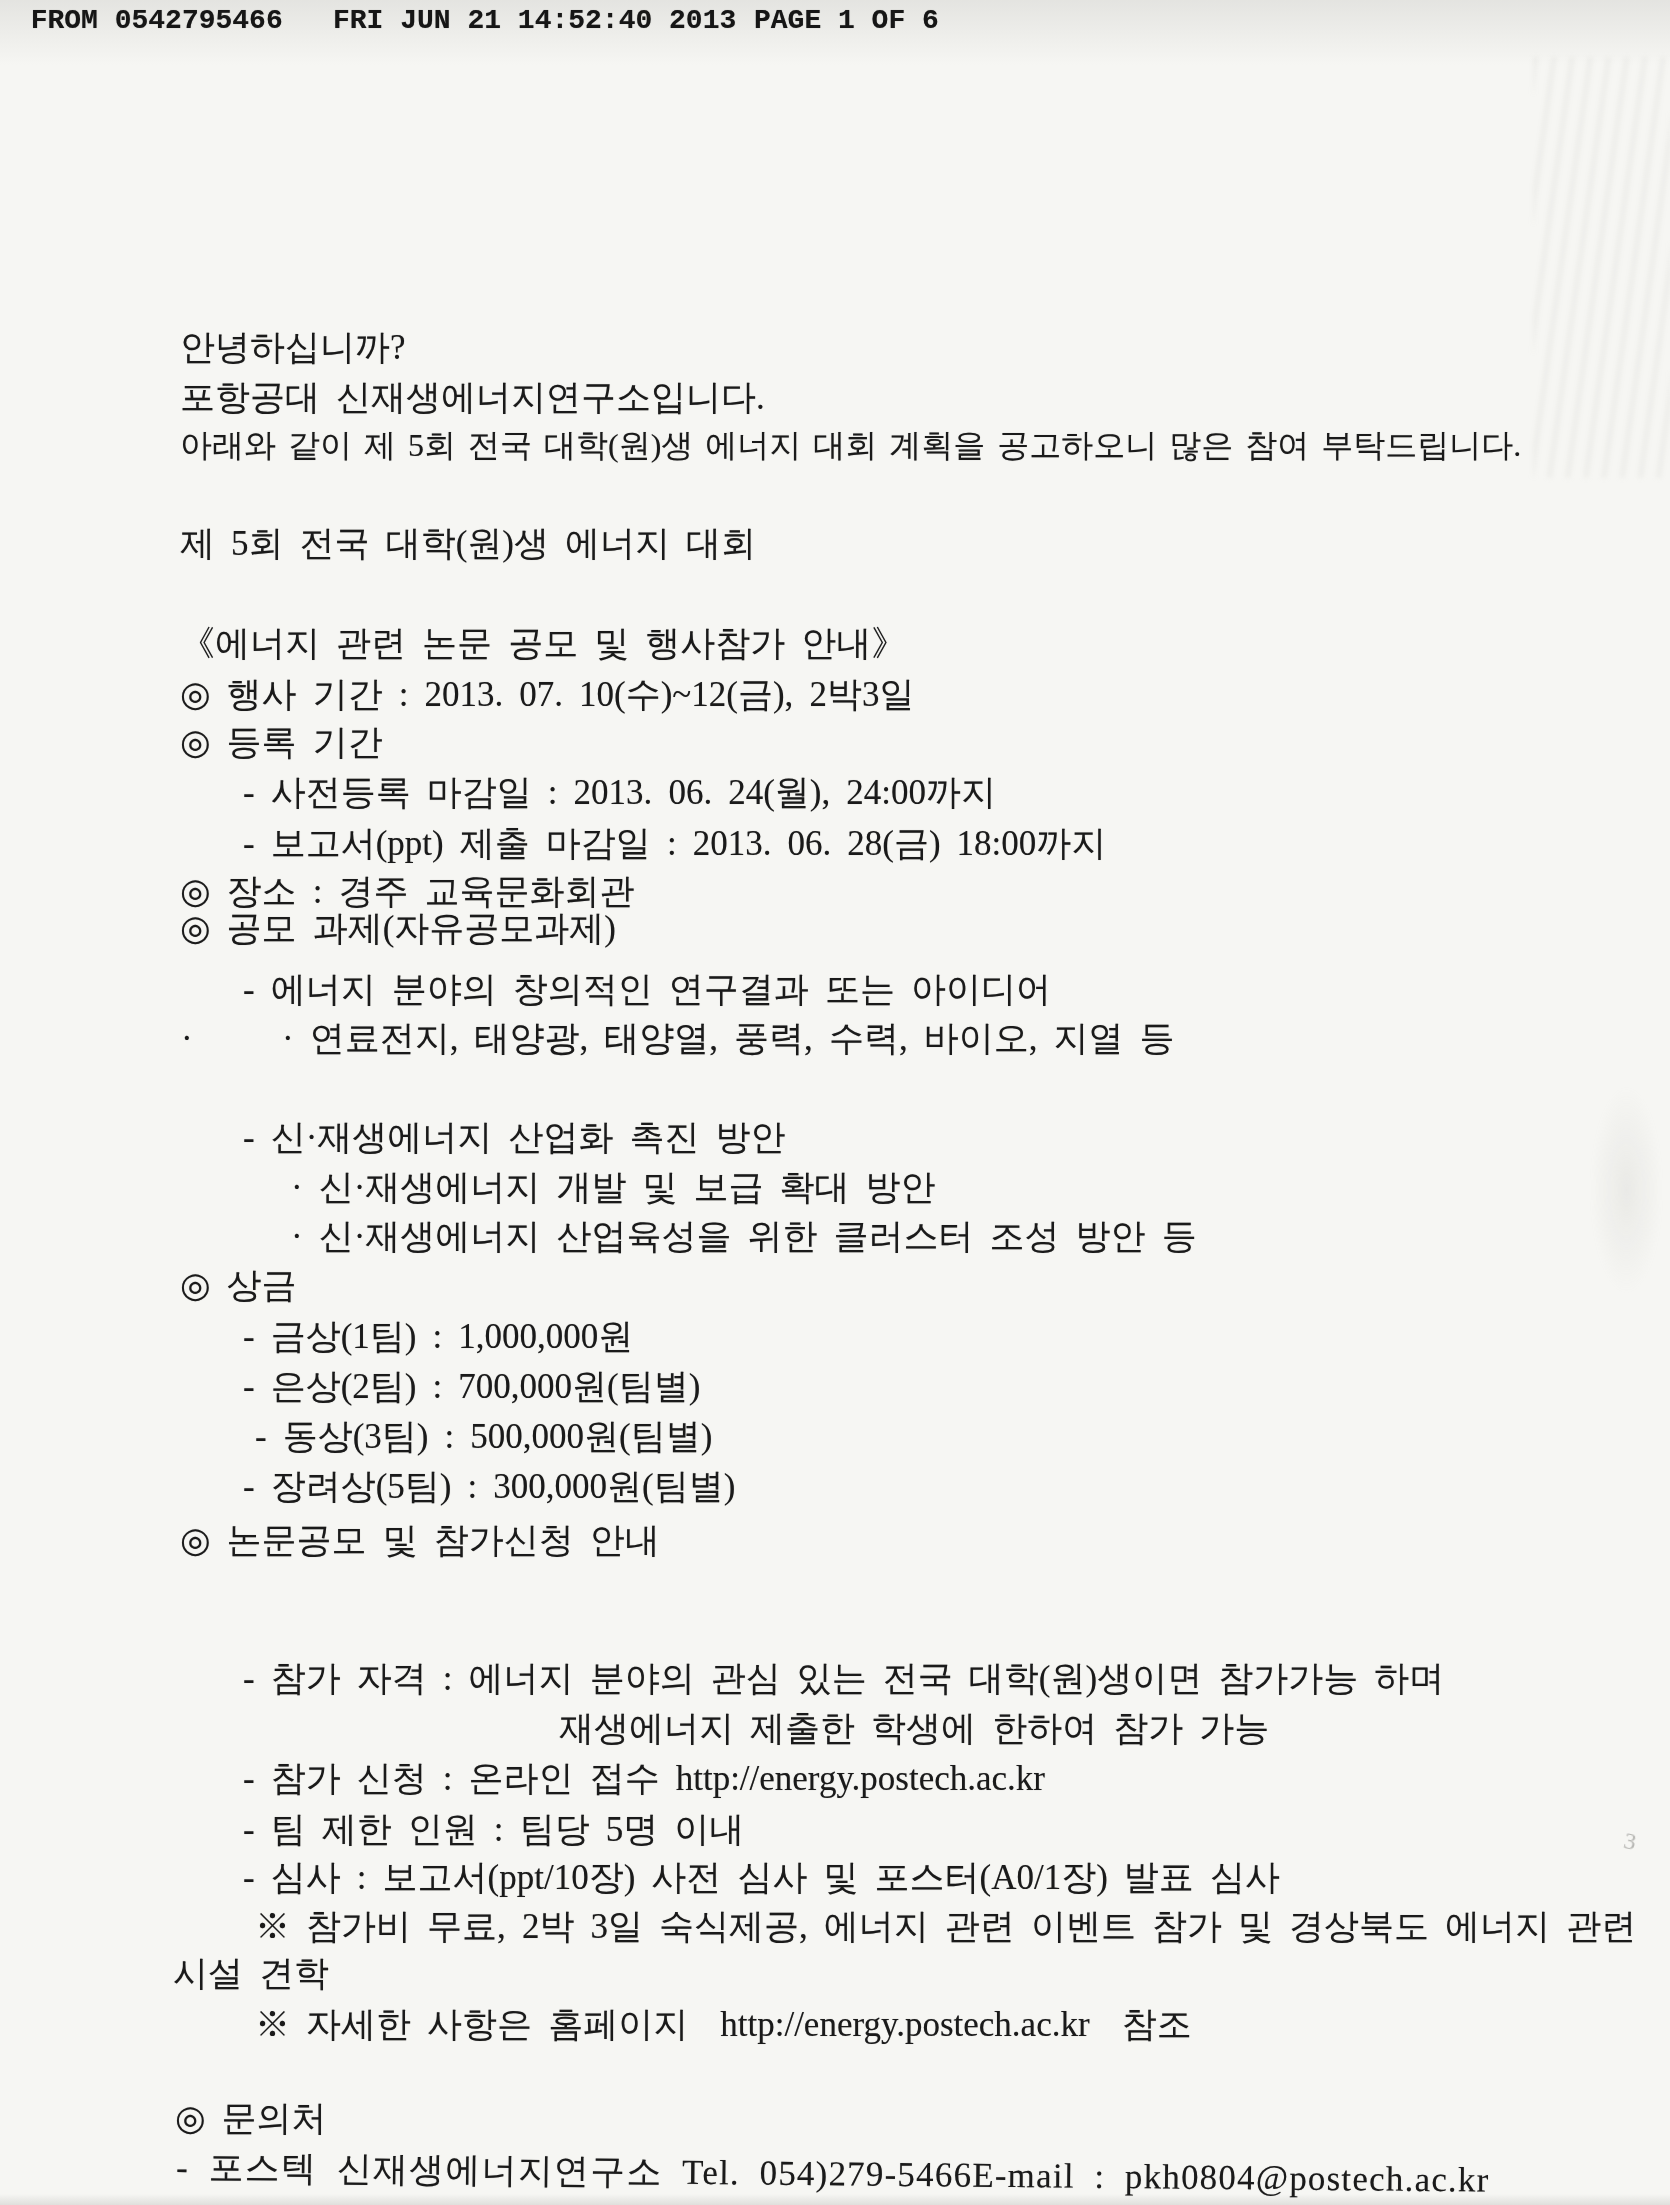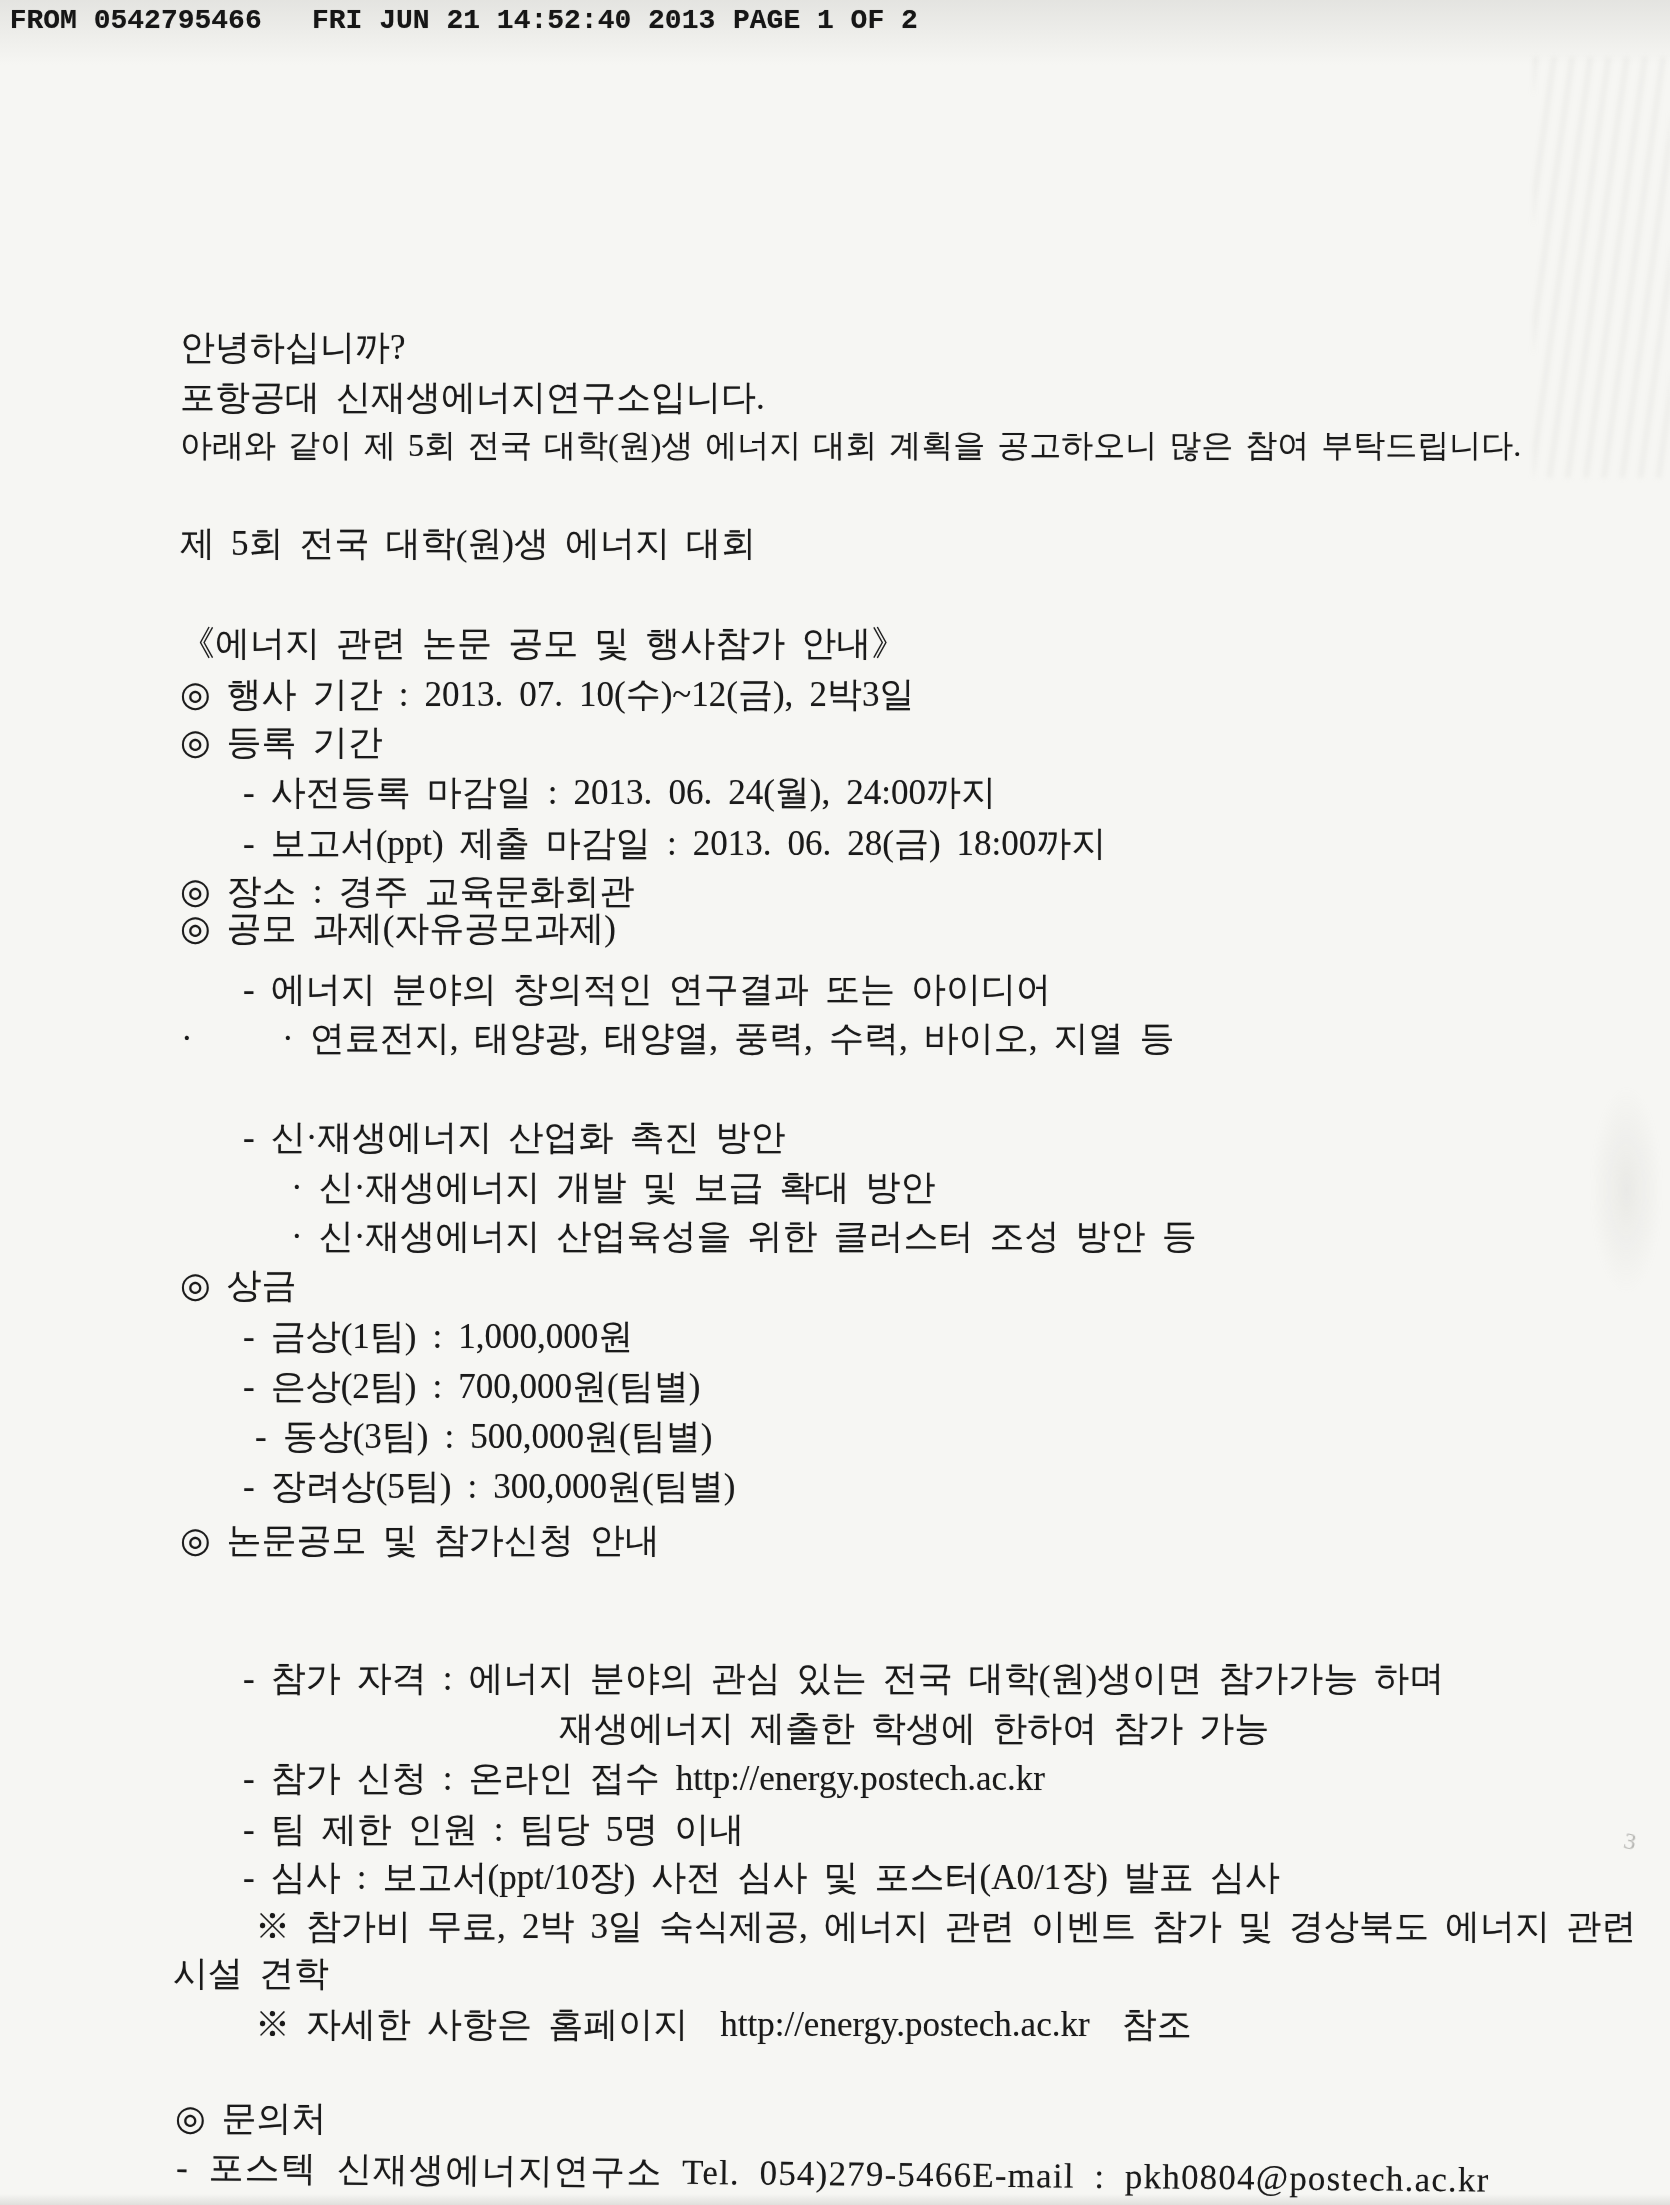--- a/index.html
+++ b/index.html
@@ -37,21 +37,21 @@
     pointer-events: none;
   }
   .fax-header {
     position: absolute; top: 4.9px; left: 0; width: 100%; height: 39px;
     font-family: "Liberation Mono", "DejaVu Sans Mono", monospace;
     font-weight: bold;
     font-size: 28px;
     color: #161616;
     text-shadow: 0 0 0.8px rgba(20,20,20,0.45);
   }
-  .fax-header span { position: absolute; white-space: pre; }
+  .fax-header span { position: absolute; white-space: pre; margin-left: 21px; }
   .fh-from { left: 9.7px; }
   .fh-time { left: 312px; }
   .fh-page { left: 733px; }
   .ln {
     position: absolute;
     font-size: 35px;
     line-height: 1.18;
     color: #1a1a1a;
     white-space: pre;
     word-spacing: 7.3px;
@@ -72,21 +72,21 @@
 <div class="page">
 
   <div class="top-shade"></div>
   <div class="right-streaks"></div>
   <div class="mid-right-smudge"></div>
   <div class="bottom-shade"></div>
 
   <div class="fax-header">
     <span class="fh-from">FROM 0542795466</span>
     <span class="fh-time">FRI JUN 21 14:52:40 2013</span>
-    <span class="fh-page">PAGE 1 OF 2</span>
+    <span class="fh-page">PAGE 1 OF 6</span>
   </div>
 
   <div class="ln" style="left:180px; top:327px">안녕하십니까?</div>
   <div class="ln" style="left:180px; top:377px">포항공대 신재생에너지연구소입니다.</div>
   <div class="ln tight" style="left:180px; top:427px">아래와 같이 제 5회 전국 대학(원)생 에너지 대회 계획을 공고하오니 많은 참여 부탁드립니다.</div>
 
   <div class="ln" style="left:180px; top:523px">제 5회 전국 대학(원)생 에너지 대회</div>
   <div class="ln" style="left:180px; top:623px">《에너지 관련 논문 공모 및 행사참가 안내》</div>
   <div class="ln" style="left:180px; top:674px">◎ 행사 기간 : 2013. 07. 10(수)~12(금), 2박3일</div>
 

